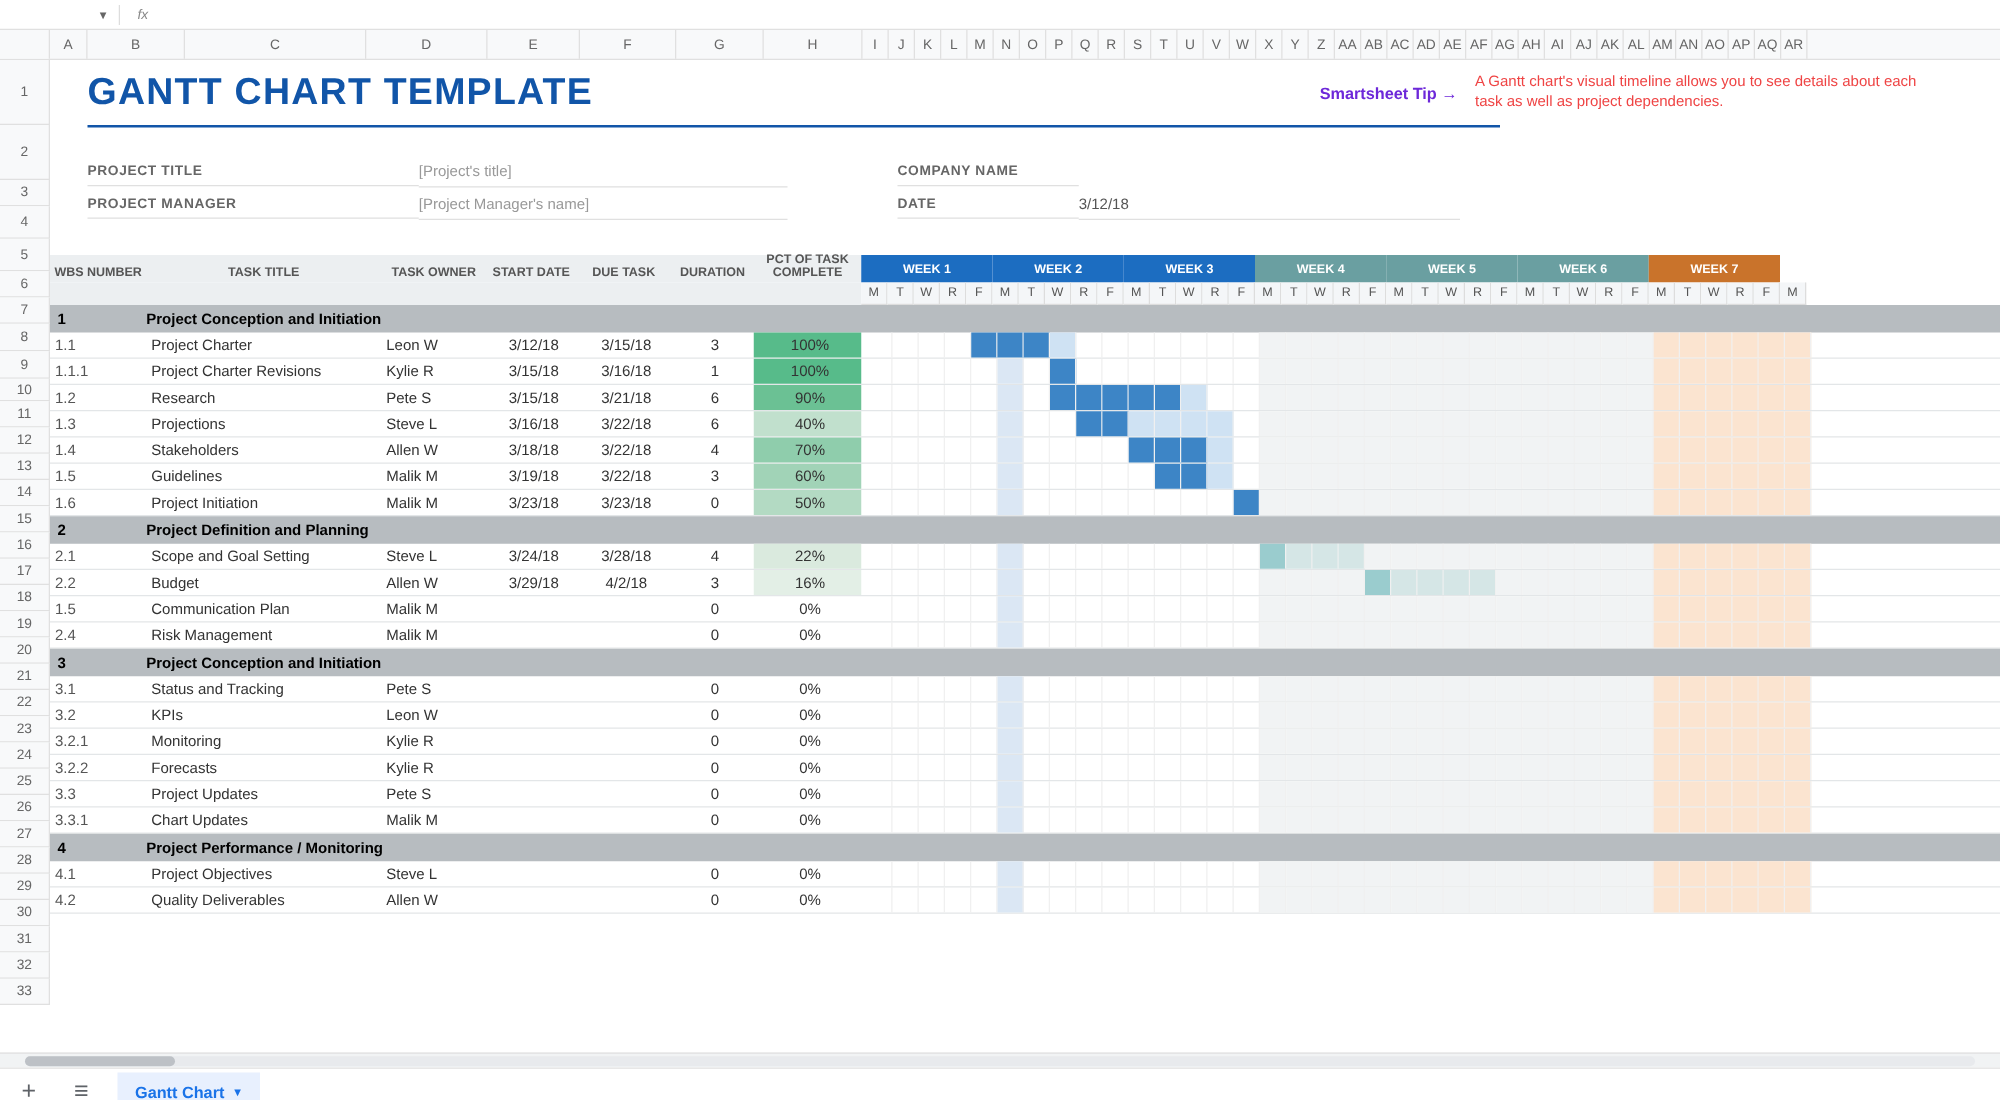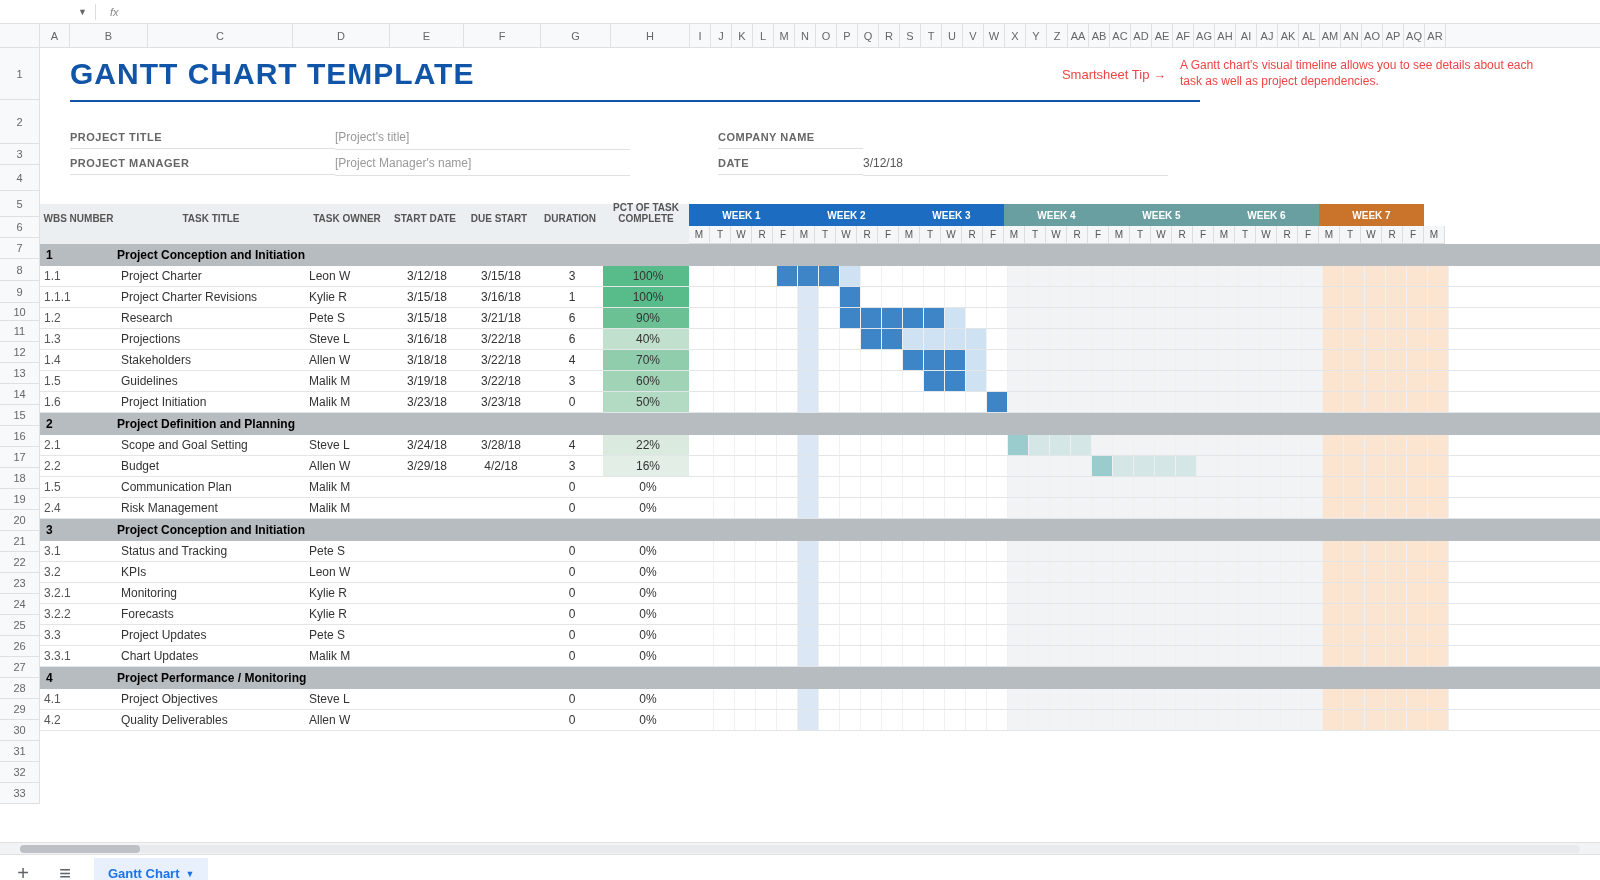--- a/index.html
+++ b/index.html
@@ -12,21 +12,21 @@
 .fxbar input{border:none;outline:none;flex:1;font-size:12px;margin-left:4px}
 .colhead{display:flex;height:24px;background:#f8f9fa;border-bottom:1px solid #e0e0e0}
 .rownum-gutter{width:40px;background:#f8f9fa;border-right:1px solid #e0e0e0}
 .colhead .cell{border-right:1px solid #e0e0e0;display:flex;align-items:center;justify-content:center;color:#666;font-size:11px}
 .sheet{position:relative;height:calc(100% - 24px - 24px - 38px);overflow:hidden}
 .rownum{width:40px;min-width:40px;background:#f8f9fa;border-right:1px solid #e0e0e0;border-bottom:1px solid #e0e0e0;display:flex;align-items:center;justify-content:center;color:#666;font-size:11px}
 .content{position:absolute;left:40px;top:0;right:0}
 .title-row{height:52px;display:flex;align-items:center}
 .big-title{color:#1155a8;font-weight:bold;font-size:30px;letter-spacing:1px;margin-left:30px}
 .tip-area{display:flex;align-items:center;margin-left:auto;margin-right:60px;gap:14px}
-.tip-label{color:#ef4444;font-weight:normal;font-size:13px}
+.tip-label{color:#6d28d9;font-weight:bold;font-size:13px}
 .tip-text{color:#ef4444;font-size:12px;max-width:360px;line-height:1.3}
 .title-underline{height:2px;background:#1155a8;margin:0 30px 0 30px;width:1130px}
 .meta-grid{margin:22px 0 0 30px}
 .meta-row{display:flex;height:26px;align-items:center;gap:0}
 .meta-label{width:265px;font-size:11px;font-weight:bold;color:#666;letter-spacing:.5px;border-bottom:1px solid #e0e0e0;padding:5px 0}
 .meta-val{width:295px;font-size:12px;color:#999;border-bottom:1px solid #e0e0e0;padding:5px 0}
 .meta-gap{width:88px}
 .meta-label2{width:145px;font-size:11px;font-weight:bold;color:#666;letter-spacing:.5px;border-bottom:1px solid #e0e0e0;padding:5px 0}
 .meta-val2{width:305px;font-size:12px;color:#555;border-bottom:1px solid #e0e0e0;padding:5px 0}
 .gantt-wrap{margin-top:28px;position:relative}
@@ -205,21 +205,21 @@
           <div class="meta-val2">3/12/18</div>
         </div>
       </div>
       <div class="gantt-wrap">
         <div class="ghead2">
           <div class="colset">
             <div style="width:77px">WBS NUMBER</div>
             <div style="width:188px">TASK TITLE</div>
             <div style="width:84px">TASK OWNER</div>
             <div style="width:72px">START DATE</div>
-            <div style="width:76px">DUE START</div>
+            <div style="width:76px">DUE TASK</div>
             <div style="width:66px">DURATION</div>
             <div style="width:86px;line-height:1.1">PCT OF TASK COMPLETE</div>
           </div>
           <div class="week wk-blue">WEEK 1</div>
           <div class="week wk-blue">WEEK 2</div>
           <div class="week wk-blue">WEEK 3</div>
           <div class="week wk-teal">WEEK 4</div>
           <div class="week wk-teal">WEEK 5</div>
           <div class="week wk-teal">WEEK 6</div>
           <div class="week wk-orange">WEEK 7</div>

